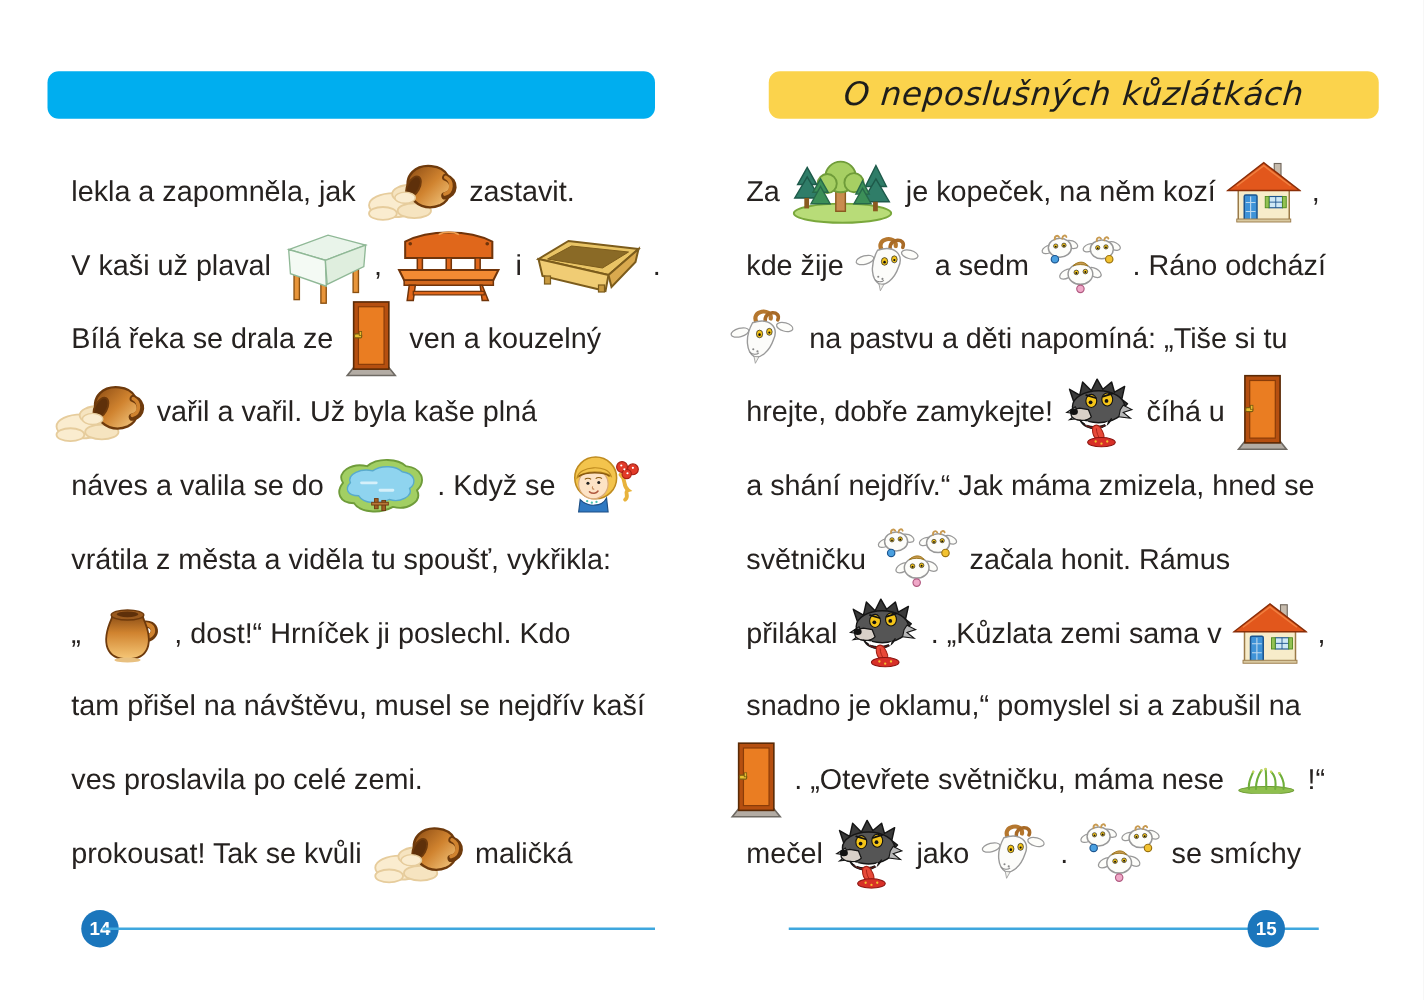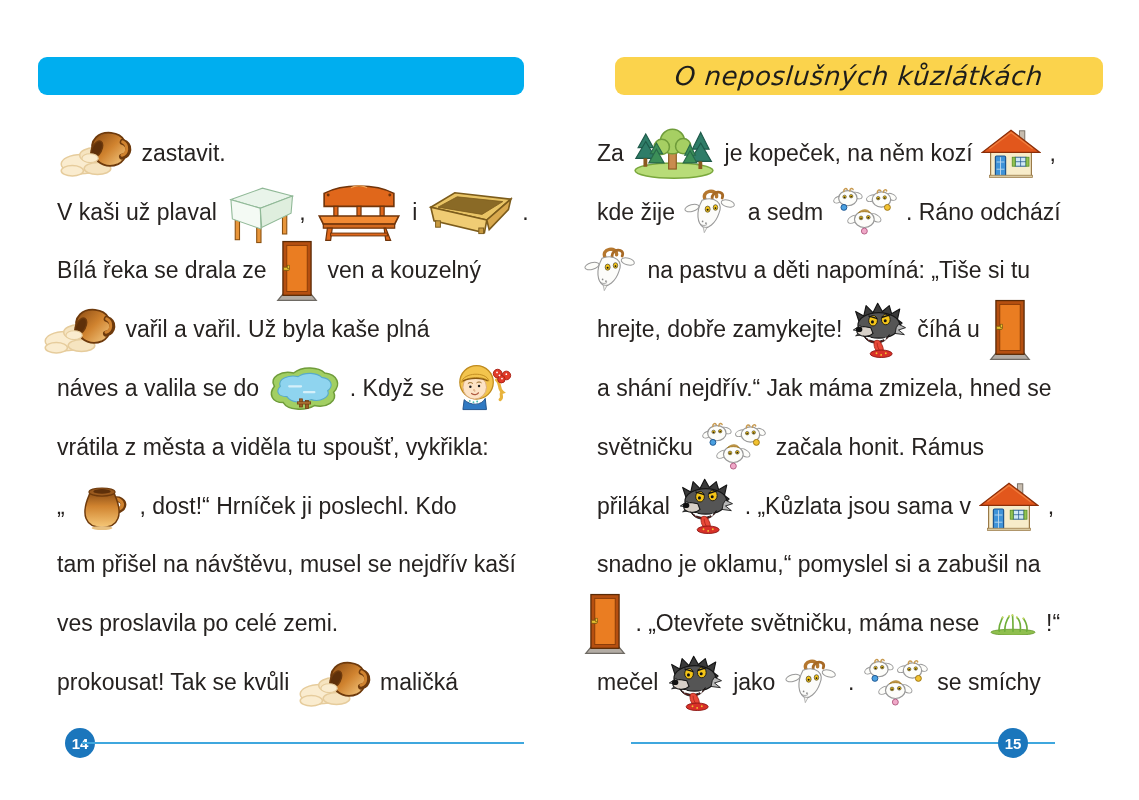--- a/index.html
+++ b/index.html
@@ -274,20 +274,21 @@
 <div class="sheet">
 
   <div class="header-bar" id="left-bar"></div>
 
   <div class="header-bar" id="right-bar">
     <span class="title">O neposlušných kůzlátkách</span>
   </div>
 
   <div class="lines" id="left-lines">
       <div class="line">
+        <span class="txt">lekla a zapomněla, jak </span>
         <svg class="icon ic-pot-spilled">
           <use href="#sym-pot-spilled"></use>
         </svg>
         <span class="txt"> zastavit.</span>
       </div>
       <div class="line">
         <span class="txt">V kaši už plaval </span>
         <svg class="icon ic-table">
           <use href="#sym-table"></use>
         </svg>
@@ -395,21 +396,21 @@
         <svg class="icon ic-goat-kids">
           <use href="#sym-goat-kids"></use>
         </svg>
         <span class="txt"> začala honit. Rámus</span>
       </div>
       <div class="line">
         <span class="txt">přilákal </span>
         <svg class="icon ic-wolf">
           <use href="#sym-wolf"></use>
         </svg>
-        <span class="txt"> . „Kůzlata jsou sama v </span>
+        <span class="txt"> . „Kůzlata zemi sama v </span>
         <svg class="icon ic-house">
           <use href="#sym-house"></use>
         </svg>
         <span class="txt"> ,</span>
       </div>
       <div class="line">
         <span class="txt">snadno je oklamu,“ pomyslel si a zabušil na</span>
       </div>
       <div class="line icon-first">
         <svg class="icon ic-door">

